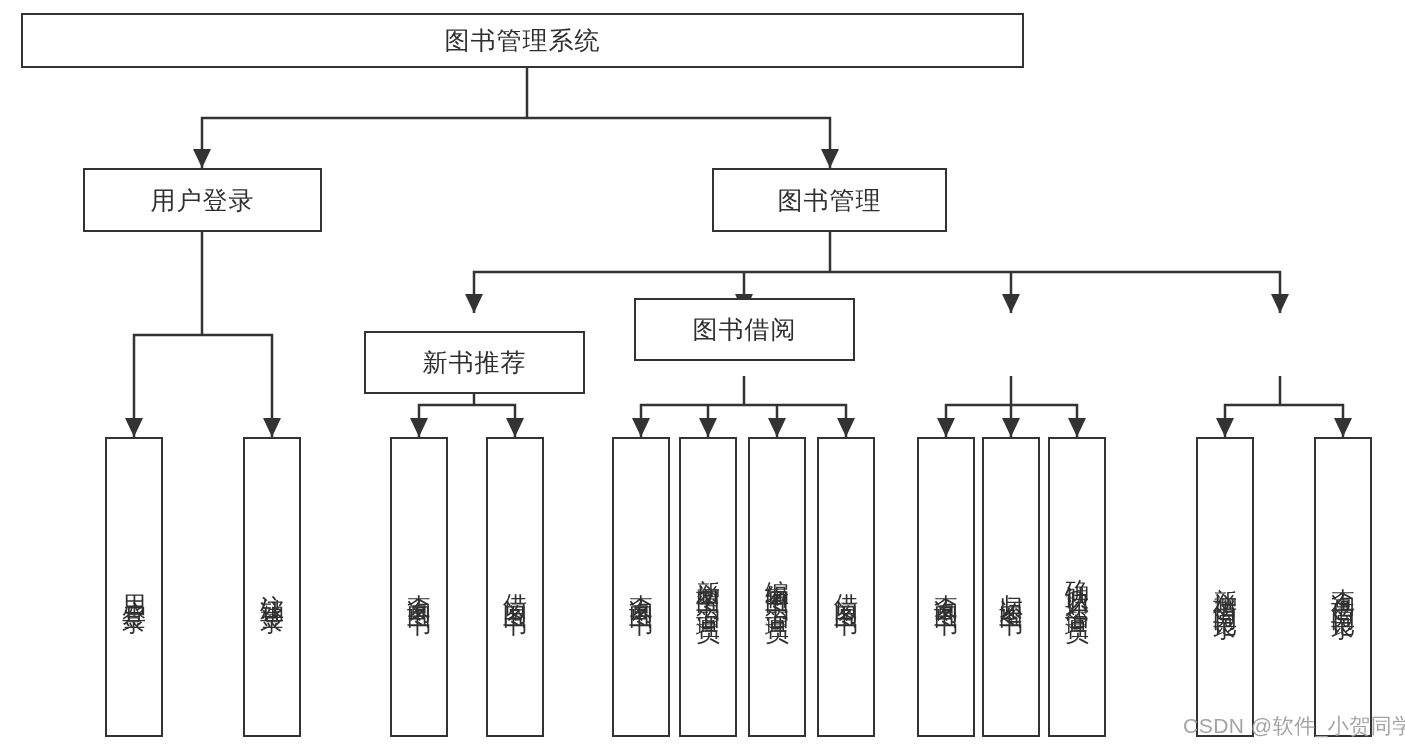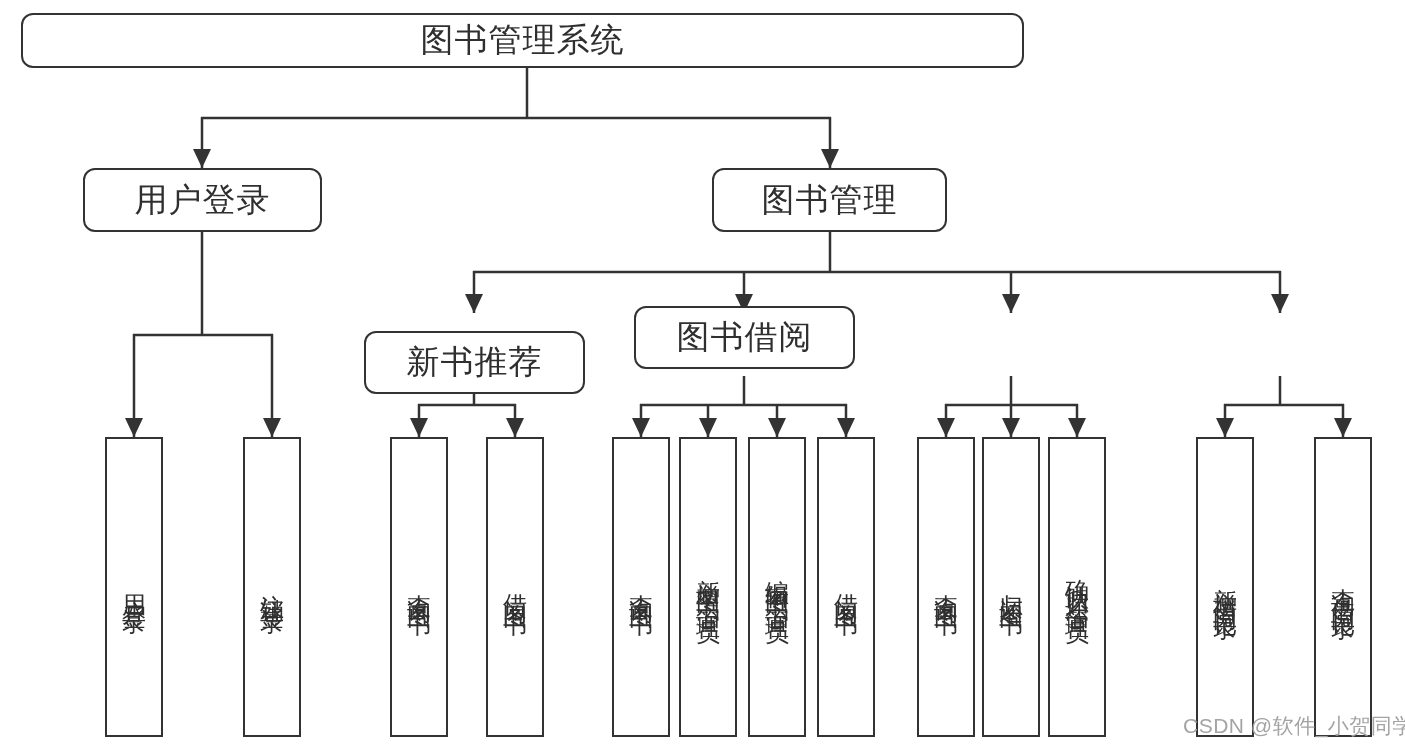--- a/index.html
+++ b/index.html
@@ -22,21 +22,21 @@
   .box{
     position:absolute;
     box-sizing:border-box;
     border:2.5px solid var(--stroke);
     background:#fff;
     display:flex;align-items:center;justify-content:center;
     color:var(--text);
     z-index:2;
     text-align:center;
   }
-  .h-box{font-size:33px;letter-spacing:1px;border-radius:12px;}
+  .h-box{font-size:25px;letter-spacing:1px;}
   .v-box{
     writing-mode:vertical-rl;
     font-size:24px;
     letter-spacing:6px;
     line-height:1;
   }
   .watermark{
     position:absolute;
     z-index:3;
     color:var(--watermark);
@@ -97,21 +97,21 @@
     <line x1="1225" y1="404" x2="1225" y2="437" marker-end="url(#arrow)"></line>
     <line x1="1343" y1="404" x2="1343" y2="437" marker-end="url(#arrow)"></line>
   </svg>
 
   <div class="box h-box" style="left:21px;top:13px;width:1003px;height:55px;">图书管理系统</div>
 
   <div class="box h-box" style="left:83px;top:168px;width:239px;height:64px;">用户登录</div>
   <div class="box h-box" style="left:712px;top:168px;width:235px;height:64px;">图书管理</div>
 
   <div class="box h-box" style="left:364px;top:313px;width:221px;height:63px;margin-top:18px;">新书推荐</div>
-  <div class="box h-box" style="left:634px;top:306px;width:221px;height:63px;">图书借阅</div>
+  <div class="box h-box" style="left:634px;top:298px;width:221px;height:63px;">图书借阅</div>
 
   <div class="box v-box" style="left:105px;top:437px;width:58px;height:300px;">用户登录</div>
   <div class="box v-box" style="left:243px;top:437px;width:58px;height:300px;">注销登录</div>
 
   <div class="box v-box" style="left:390px;top:437px;width:58px;height:300px;">查询图书</div>
   <div class="box v-box" style="left:486px;top:437px;width:58px;height:300px;">借阅图书</div>
 
   <div class="box v-box" style="left:612px;top:437px;width:58px;height:300px;">查询图书</div>
   <div class="box v-box" style="left:679px;top:437px;width:58px;height:300px;">新增图书（管理员）</div>
   <div class="box v-box" style="left:748px;top:437px;width:58px;height:300px;">编辑图书（管理员）</div>

